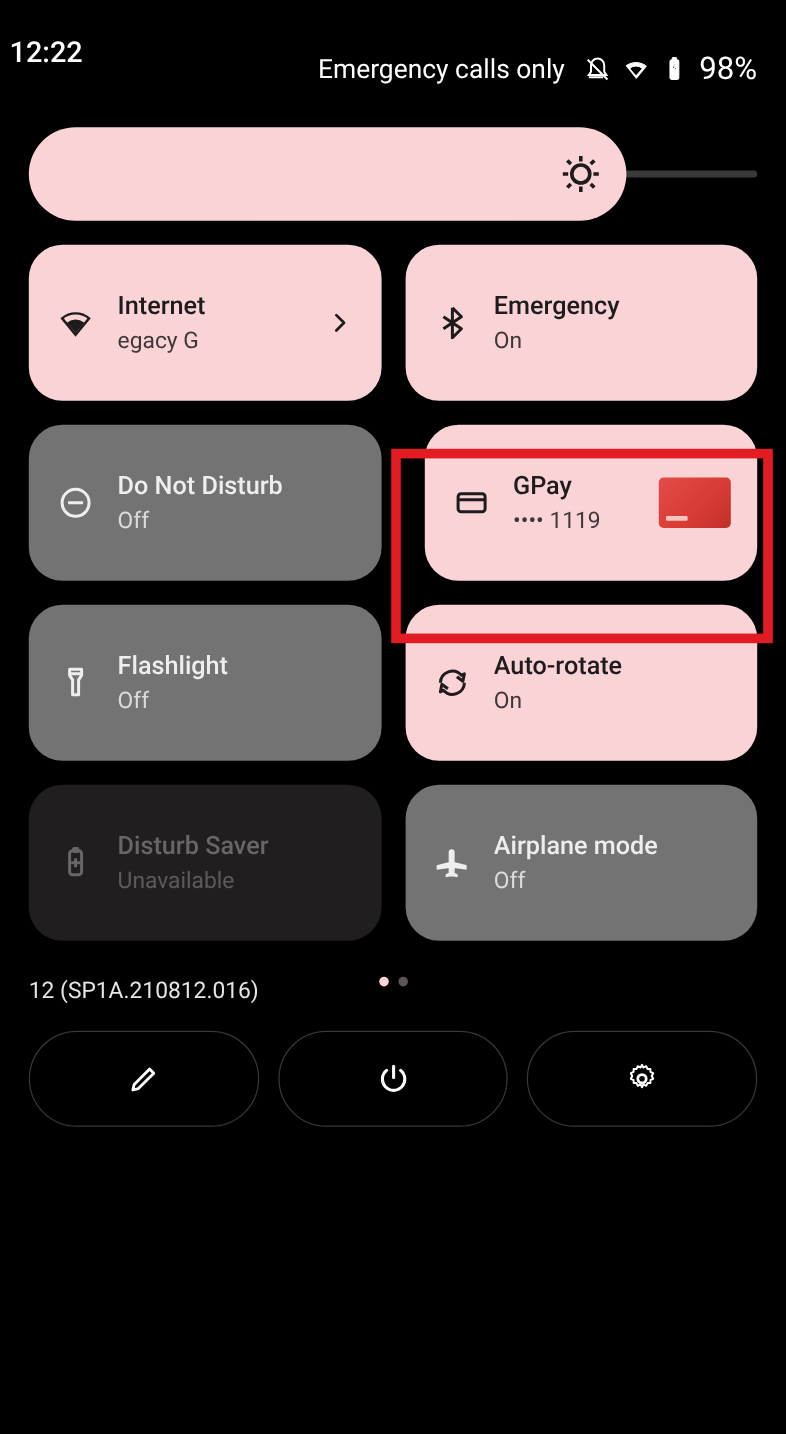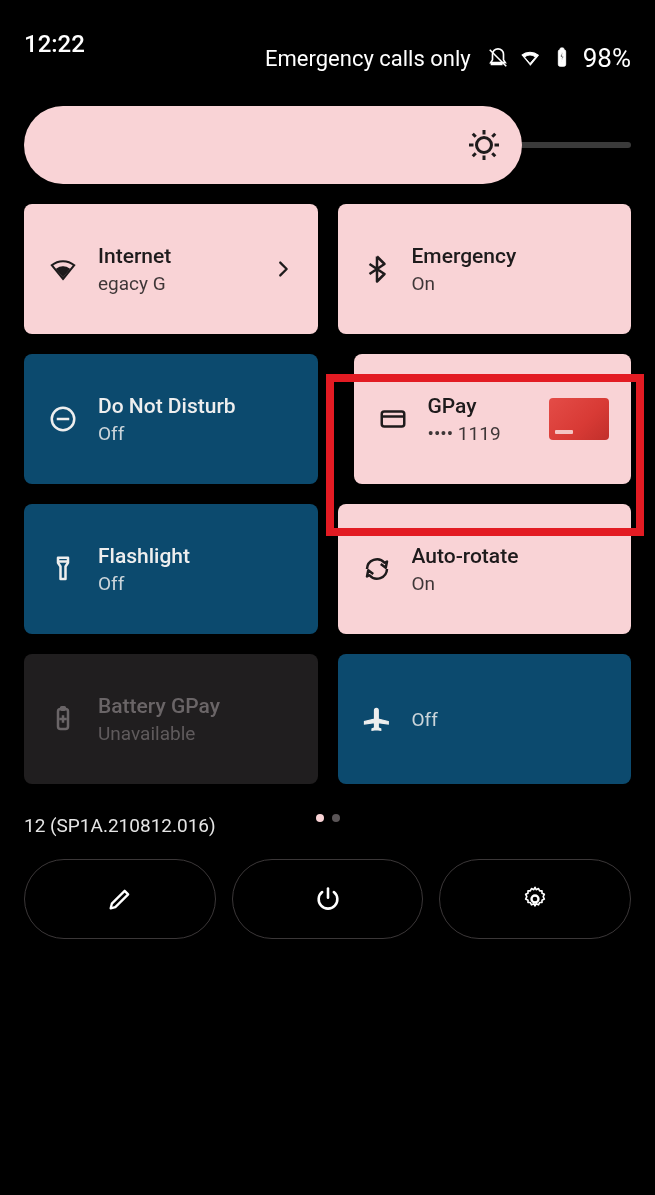--- a/index.html
+++ b/index.html
@@ -1,39 +1,39 @@
 <!DOCTYPE html>
 <html><head>
 <meta charset="utf-8">
 <style>
   * { box-sizing: border-box; margin: 0; padding: 0; }
   html, body { width: 655px; height: 1195px; background: #000; font-family: Roboto, "Segoe UI", Arial, sans-serif; color: #fff; overflow: hidden; }
   .screen { width: 655px; height: 1195px; position: relative; }
 
   
-  .status-bar { display: flex; justify-content: space-between; align-items: center; padding: 16px 24px 0 24px; height: 72px; }
+  .status-bar { display: flex; justify-content: space-between; align-items: center; padding: 16px 24px 0 8px; height: 72px; }
   .status-left { font-size: 24px; font-weight: 500; }
   .status-right { display: flex; align-items: center; gap: 10px; font-size: 22px; margin-top: 28px; }
   .status-text { font-size: 22px; margin-right: 6px; }
   .status-icon { width: 22px; height: 22px; display: inline-flex; align-items: center; justify-content: center; }
   .status-icon svg { width: 22px; height: 22px; }
   .battery-pct { font-size: 26px; }
 
   
   .brightness-row { display: flex; align-items: center; padding: 34px 24px 8px 24px; gap: 0; }
   .brightness-track { position: relative; flex: 1; height: 78px; display: flex; align-items: center; }
   .brightness-bg { position: absolute; top: 50%; transform: translateY(-50%); height: 6px; background: #3a3a3a; border-radius: 3px; left: 0; right: 0; }
   .brightness-fill { position: absolute; top: 0; bottom: 0; left: 0; width: 82%; background: #f9d3d6; border-radius: 44px; display: flex; align-items: center; justify-content: flex-end; padding-right: 20px; }
   .brightness-handle { width: 36px; height: 36px; }
 
   
   .tiles { padding: 12px 24px 0 24px; display: grid; grid-template-columns: 1fr 1fr; gap: 20px 20px; }
-  .tile { height: 130px; border-radius: 8px; display: flex; align-items: center; padding: 0 22px; gap: 18px; position: relative; }
+  .tile { height: 130px; border-radius: 28px; display: flex; align-items: center; padding: 0 22px; gap: 18px; position: relative; }
   .tile-on { background: #f9d3d6; color: #1e1b1c; }
-  .tile-off { background: #0c4a6e; color: #eee; }
+  .tile-off { background: #737373; color: #eee; }
   .tile-disabled { background: #201e1f; color: #6a6567; }
   .tile-icon { width: 34px; height: 34px; display: flex; align-items: center; justify-content: center; flex-shrink: 0; }
   .tile-icon svg { width: 30px; height: 30px; }
   .tile-text { display: flex; flex-direction: column; gap: 4px; overflow: hidden; flex: 1; }
   .tile-title { font-size: 21px; font-weight: 500; white-space: nowrap; overflow: hidden; text-overflow: ellipsis; }
   .tile-sub { font-size: 19px; opacity: 0.85; white-space: nowrap; overflow: hidden; text-overflow: ellipsis; }
   .tile-chevron { position: absolute; right: 24px; top: 50%; transform: translateY(-50%); width: 22px; height: 22px; }
   .tile-card { width: 60px; height: 42px; background: linear-gradient(135deg,#e44c47 0%,#d83a35 60%,#c12f2a 100%); border-radius: 4px; flex-shrink: 0; position: relative; }
   .tile-card::after { content:""; position:absolute; bottom:6px; left:6px; width:18px; height:4px; background:rgba(255,255,255,0.7); border-radius:1px; }
   .highlight-box { position: absolute; border: 8px solid #e31b23; pointer-events: none; }
@@ -191,32 +191,33 @@
 
   <div class="tile tile-disabled dis-fg">
     <span class="tile-icon">
       <svg viewBox="0 0 24 24">
             <rect x="8" y="4" width="8" height="16" rx="2" fill="none" stroke="#6a6567" stroke-width="2"></rect>
             <rect x="10" y="2" width="4" height="3" rx="1" fill="#6a6567"></rect>
             <path d="M12 9v6M9 12h6" stroke="#6a6567" stroke-width="2"></path>
           </svg>
     </span>
     <div class="tile-text">
-      <div class="tile-title">Battery GPay</div>
+      <div class="tile-title">Disturb Saver</div>
       <div class="tile-sub">Unavailable</div>
     </div>
   </div>
 
   <div class="tile tile-off off-fg">
     <span class="tile-icon">
       <svg viewBox="0 0 24 24">
             <path d="M21 14l-8-2V5a1.5 1.5 0 0 0-3 0v7l-8 2v2l8-1v4l-2 1v1l3.5-.5L15 21v-1l-2-1v-4l8 1v-2z" fill="#eee"></path>
           </svg>
     </span>
     <div class="tile-text">
+      <div class="tile-title">Airplane mode</div>
       <div class="tile-sub">Off</div>
     </div>
   </div>
 
 </div>
 
 <div class="highlight-box" style="left:326px; top:374px; width:318px; height:162px;"></div>
 
 <div class="build-row">
   <span>12 (SP1A.210812.016)</span>

